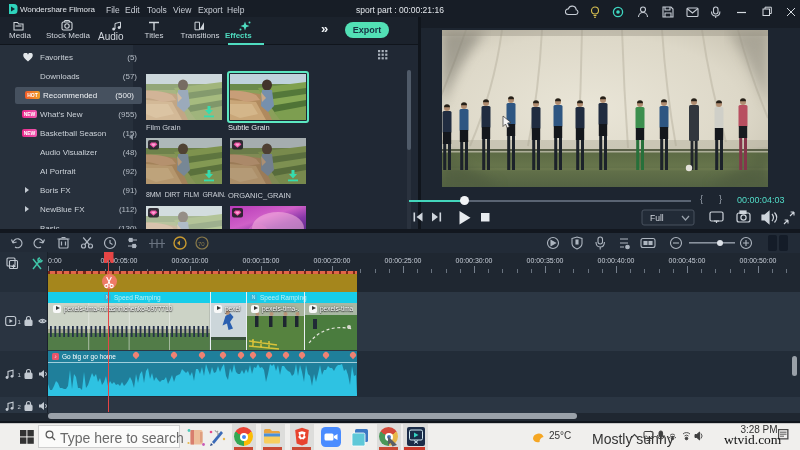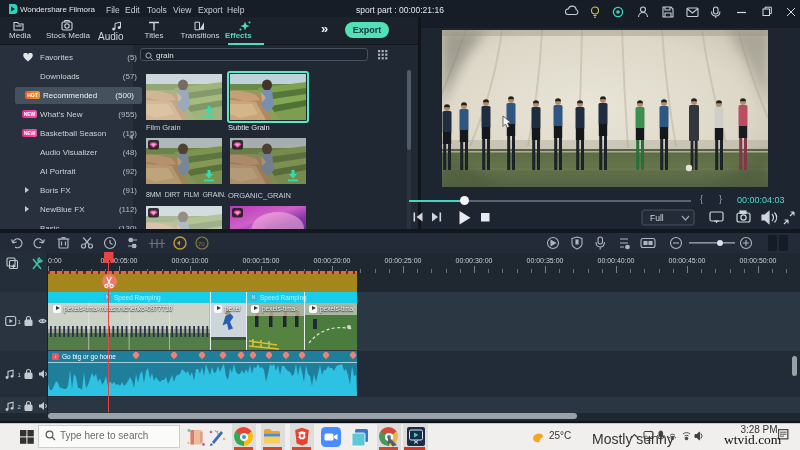--- a/index.html
+++ b/index.html
@@ -148,27 +148,20 @@
         <span class="nm">NewBlue FX</span>
         <span class="ct">(112)</span>
       </div>
  <div class="srow" style="top:220px;">
         <span class="nm">Basic</span>
         <span class="ct">(130)</span>
       </div>
  <div class="abs" style="left:129px;top:134px;width:0;height:0;border-right:4px solid #8a939e;border-top:3.5px solid transparent;border-bottom:3.5px solid transparent;"></div>
 </div>
 
-<div class="abs" style="left:140px;top:48px;width:228px;height:13px;background:#1b232e;border:1px solid #46505e;border-radius:3px;">
-  <svg class="abs" style="left:4px;top:2.5px;" width="9" height="9">
-        <circle cx="3.5" cy="3.5" r="2.6" fill="none" stroke="#aab2bc" stroke-width="1"></circle>
-        <path d="M5.5 5.5 l2.3 2.3" stroke="#aab2bc" stroke-width="1"></path>
-      </svg>
-  <div class="abs" style="left:15px;top:2px;color:#dde2e8;font-size:8px;">grain</div>
-</div>
 <svg class="abs" style="left:378px;top:50px;" width="11" height="11" viewBox="0 0 11 11">
       <g fill="#aab2bc">
         <rect x="0" y="0" width="2.2" height="2.2"></rect>
         <rect x="3.6" y="0" width="2.2" height="2.2"></rect>
         <rect x="7.2" y="0" width="2.2" height="2.2"></rect>
         <rect x="0" y="3.6" width="2.2" height="2.2"></rect>
         <rect x="3.6" y="3.6" width="2.2" height="2.2"></rect>
         <rect x="7.2" y="3.6" width="2.2" height="2.2"></rect>
         <rect x="0" y="7.2" width="2.2" height="2.2"></rect>
         <rect x="3.6" y="7.2" width="2.2" height="2.2"></rect>
@@ -710,21 +703,21 @@
           <rect x="7.4" y="7.4" width="6.4" height="6.4"></rect>
         </g>
       </svg>
 <div class="abs" style="left:38px;top:425px;width:142px;height:23px;background:#fbfbfa;border:1px solid #cfcfcf;"></div>
 <div class="abs" style="left:45px;top:430px;width:11px;height:11px;">
         <svg width="11" height="11">
           <circle cx="4.5" cy="4.5" r="3.4" fill="none" stroke="#5a5a5a" stroke-width="1.2"></circle>
           <path d="M7 7 l3 3" stroke="#5a5a5a" stroke-width="1.2"></path>
         </svg>
       </div>
-<div class="abs" style="left:60px;top:430px;font-size:10px;color:#6a6a6a;">Type here to search</div>
+<div class="abs" style="left:60px;top:430px;font-size:14px;color:#6a6a6a;">Type here to search</div>
 
 <svg class="abs" style="left:186px;top:427px;" width="20" height="20">
         <rect x="4.5" y="3" width="12" height="14.5" rx="1.5" fill="#edbe9b"></rect>
         <rect x="4.5" y="3" width="3.5" height="14.5" fill="#d87e6e"></rect>
         <rect x="14" y="5" width="2.5" height="10.5" fill="#e0a080"></rect>
         <circle cx="3" cy="3.5" r="1.4" fill="#4ac8b8"></circle>
         <circle cx="17.5" cy="17.5" r="1.4" fill="#c85ab8"></circle>
         <circle cx="2.5" cy="16" r="1.1" fill="#e8b84a"></circle>
       </svg>
 <svg class="abs" style="left:207px;top:427px;" width="20" height="20">

